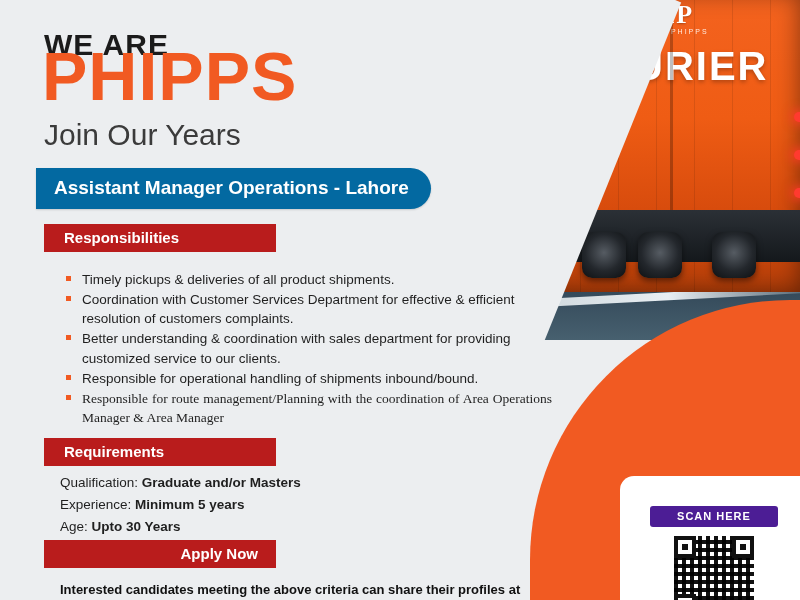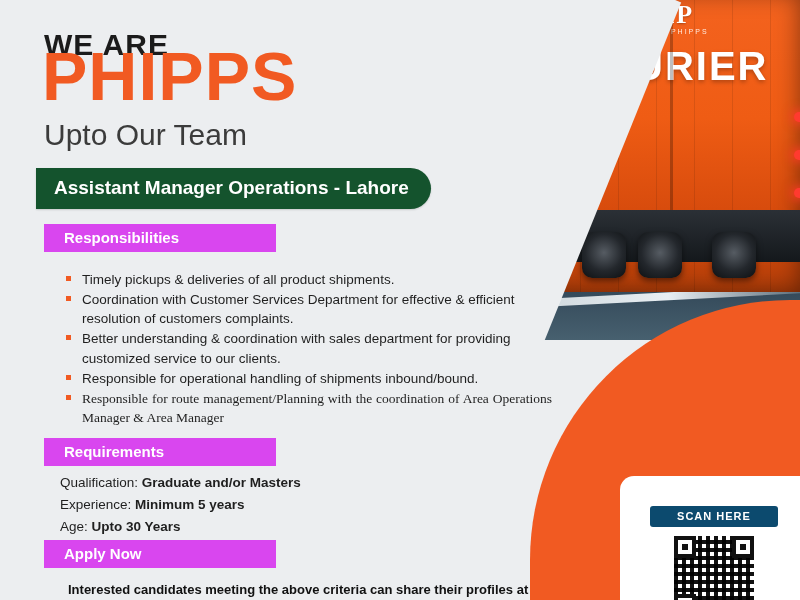--- a/index.html
+++ b/index.html
@@ -148,39 +148,39 @@
     font-size: 68px; font-weight: bold; color: #f15a22;
     letter-spacing: 1px; line-height: 1;
   }
   .join {
     position: absolute; left: 44px; top: 118px;
     font-size: 30px; color: #3b3b3b; font-weight: normal;
   }
 
   .job-title {
     position: absolute; left: 36px; top: 168px;
-    background: #14532d; color: #ffffff;
+    background: #0369a1; color: #ffffff;
     font-size: 19px; font-weight: bold;
     padding: 9px 22px 10px 18px;
     border-radius: 0 22px 22px 0;
     box-shadow: 0 1px 2px rgba(0,0,0,.15);
     white-space: nowrap;
   }
 
   .section-tag {
     position: absolute; left: 44px;
-    background: #d946ef; color: #ffffff;
+    background: #b91c1c; color: #ffffff;
     font-size: 15px; font-weight: bold;
     padding: 5px 18px 6px 20px;
     width: 232px;
     border-radius: 0 0 0 0;
   }
   .section-tag.responsibilities { top: 224px; }
   .section-tag.requirements     { top: 438px; }
-  .section-tag.applynow         { top: 540px; }
+  .section-tag.applynow         { top: 540px; text-align: right; }
 
   ul.bullets {
     position: absolute; left: 52px; top: 258px; width: 488px;
     margin: 12px; padding: 0; list-style: none;
   }
   ul.bullets li {
     position: relative;
     padding-left: 18px;
     font-size: 13.5px; color: #1f1f1f;
     line-height: 1.42;
@@ -193,30 +193,30 @@
   }
   ul.bullets li.justified { text-align: justify; font-family: Liberation Serif, serif; }
 
   .requirements-block {
     position: absolute; left: 60px; top: 472px;
     font-size: 13.5px; color: #1f1f1f; line-height: 1.62;
   }
   .requirements-block b { font-weight: bold; }
 
   .apply-text {
-    position: absolute; left: 68px; top: 582px;
+    position: absolute; left: 60px; top: 582px;
     font-size: 13px; color: #111; font-weight: bold;
     width: 500px;
   }
 
   
   .scan-wrap { position: absolute; right: 16px; top: 506px; z-index: 4; width: 140px; }
   .scan-here {
     width: 128px; margin: 0 auto;
-    background: #0c4a6e; color: #fff;
+    background: #4c1d95; color: #fff;
     font-size: 11px; font-weight: bold; letter-spacing: 1px;
     text-align: center; padding: 4px 0 5px; border-radius: 3px;
   }
   .qr {
     width: 86px; height: 86px; margin: 6px auto 0;
     background: #fff; padding: 3px;
     position: relative;
   }
   .qr-grid {
     width: 100%; height: 100%;
@@ -269,21 +269,21 @@
   </div>
 
   <div class="orange-curve"></div>
   <div class="orange-curve-inner"></div>
   <div class="white-notch"></div>
 
   <div class="content">
 
     <div class="we-are">WE ARE</div>
     <div class="hiring">PHIPPS</div>
-    <div class="join">Upto Our Team</div>
+    <div class="join">Join Our Years</div>
 
     <div class="job-title">Assistant Manager Operations - Lahore</div>
 
     <div class="section-tag responsibilities">Responsibilities</div>
 
     <ul class="bullets">
       <li>Timely pickups &amp; deliveries of all product shipments.</li>
       <li>Coordination with Customer Services Department for effective &amp; efficient resolution of customers complaints.</li>
       <li>Better understanding &amp; coordination with sales department for providing customized service to our clients.</li>
       <li>Responsible for operational handling of shipments inbound/bound.</li>

